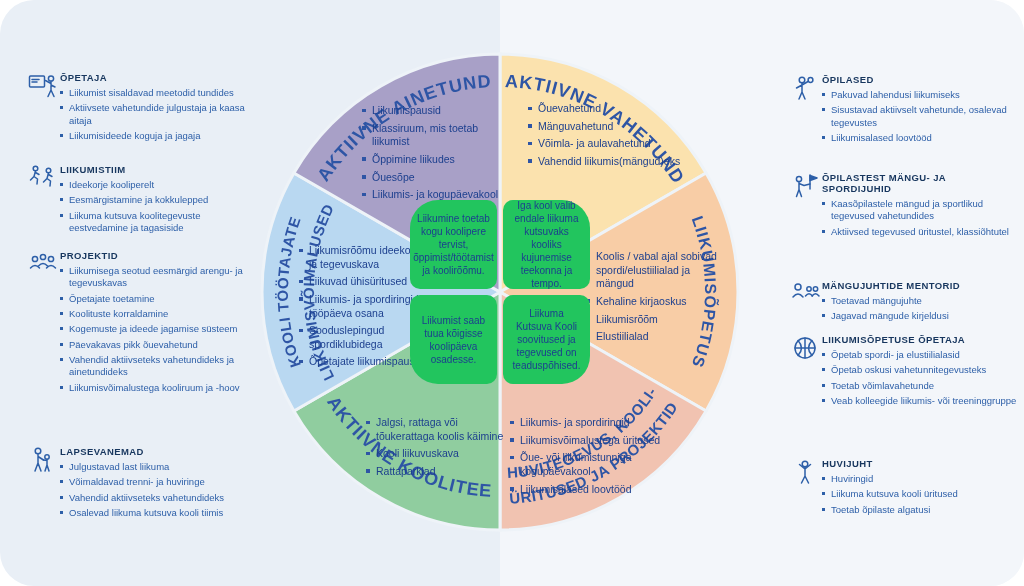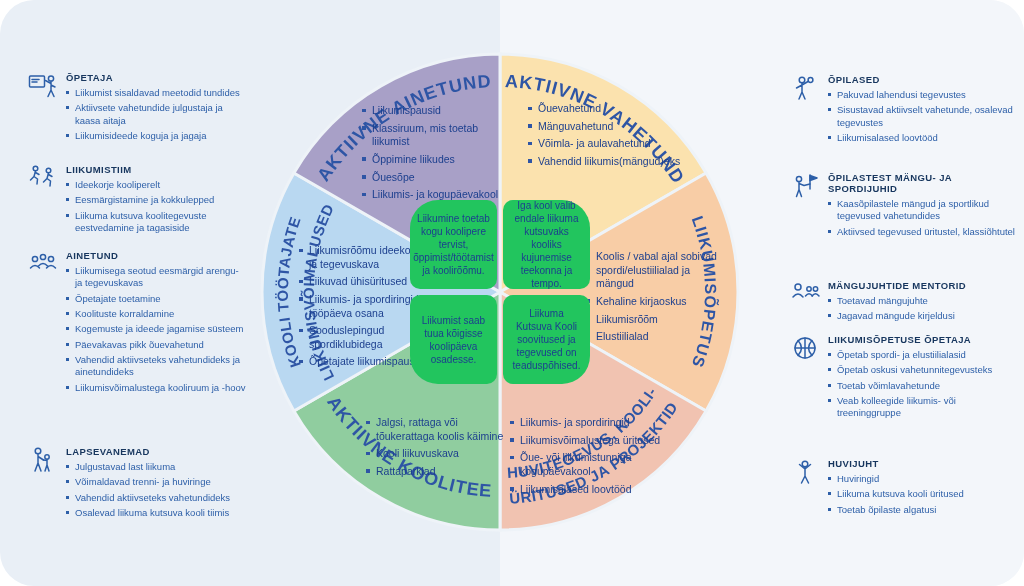--- a/index.html
+++ b/index.html
@@ -36,21 +36,21 @@
   .center-card {
     background:#22c55e; color:#1c3f8e; font-size:10px; line-height:1.3;
     display:flex; align-items:center; justify-content:center; text-align:center;
     padding:7px; box-sizing:border-box;
   }
   .card-tl { border-radius:28px 10px 10px 10px; }
   .card-tr { border-radius:10px 28px 10px 10px; }
   .card-bl { border-radius:10px 10px 10px 28px; }
   .card-br { border-radius:10px 10px 28px 10px; }
 
-  .panel { position:absolute; display:flex; gap:8px; z-index:4; }
+  .panel { position:absolute; display:flex; gap:2px; z-index:4; }
   .panel-icon { flex:0 0 30px; width:30px; }
   .panel-icon svg { stroke:#2d5fa8; fill:none; stroke-width:1.5; stroke-linecap:round; stroke-linejoin:round; }
   .panel-title {
     font-size:9.5px; font-weight:bold; color:#17365e;
     letter-spacing:0.4px; margin:0 0 4px 0;
   }
   .panel-list { margin:0; padding:0; list-style:none; font-size:9.5px; color:#2d5fa8; line-height:1.3; }
   .panel-list li { position:relative; padding-left:9px; margin-bottom:3px; }
   .panel-list li::before {
     content:""; position:absolute; left:0; top:4px;
@@ -206,21 +206,21 @@
       <svg width="30" height="28" viewBox="0 0 30 28">
         <circle cx="7" cy="9" r="2.6"></circle>
           <path d="M2.5 18q4.5 -5 9 0"></path>
         <circle cx="15" cy="7" r="2.6"></circle>
           <path d="M10.5 16q4.5 -5 9 0"></path>
         <circle cx="23" cy="9" r="2.6"></circle>
           <path d="M18.5 18q4.5 -5 9 0"></path>
       </svg>
     </span>
     <div>
-      <div class="panel-title">AINETUND</div>
+      <div class="panel-title">PROJEKTID</div>
       <ul class="panel-list">
           <li>Liikumisega seotud eesmärgid arengu- ja tegevuskavas</li>
           <li>Õpetajate toetamine</li>
           <li>Koolituste korraldamine</li>
           <li>Kogemuste ja ideede jagamise süsteem</li>
           <li>Päevakavas pikk õuevahetund</li>
           <li>Vahendid aktiivseteks vahetundideks ja ainetundideks</li>
           <li>Liikumisvõimalustega kooliruum ja -hoov</li>
         </ul>
     </div>
@@ -250,21 +250,21 @@
     <span class="panel-icon">
       <svg width="30" height="28" viewBox="0 0 30 28">
         <circle cx="12" cy="6" r="2.8"></circle>
         <path d="M12 9v9M12 18l-3 7M12 18l3 7M12 11l6 -3.5M12 11l-5.5 3"></path>
         <circle cx="20.5" cy="6" r="2.4"></circle>
       </svg>
     </span>
     <div>
       <div class="panel-title">ÕPILASED</div>
       <ul class="panel-list">
-          <li>Pakuvad lahendusi tegevustes</li>
+          <li>Pakuvad lahendusi liikumiseks</li>
           <li>Sisustavad aktiivselt vahetunde, osalevad tegevustes</li>
           <li>Liikumisalased loovtööd</li>
         </ul>
     </div>
   </div>
 
   <div class="panel" style="left:790px; top:172px; width:228px;">
     <span class="panel-icon">
       <svg width="30" height="28" viewBox="0 0 30 28">
         <path d="M20 3v14"></path>

